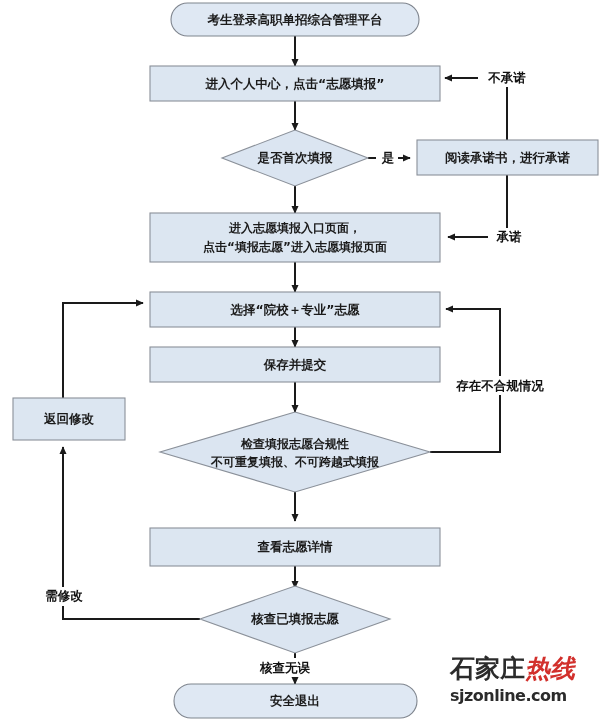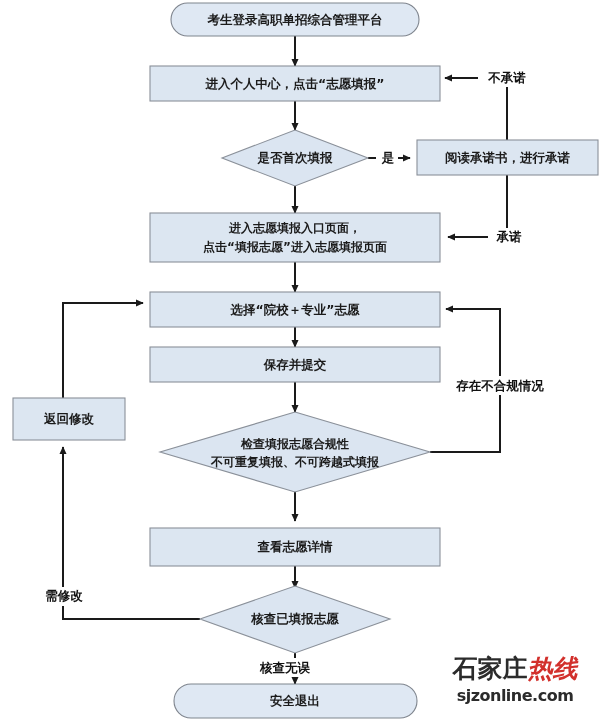--- a/index.html
+++ b/index.html
@@ -54,25 +54,25 @@
   .edge-label {
     fill: #121212;
     font-family: "DejaVu Sans", "Liberation Sans", sans-serif;
     font-size: 12.5px;
     font-weight: bold;
     text-anchor: middle;
     dominant-baseline: middle;
   }
   .wm-wrap {
     position: absolute;
-    right: 12px;
+    right: 4px;
     bottom: 4px;
     width: 146px;
     height: 66px;
-    text-align: center;
+    text-align: left;
     user-select: none;
   }
   .wm-top {
     font-family: "DejaVu Sans", "Liberation Sans", sans-serif;
     font-size: 25px;
     font-weight: bold;
     letter-spacing: 0px;
     line-height: 30px;
     white-space: nowrap;
   }

